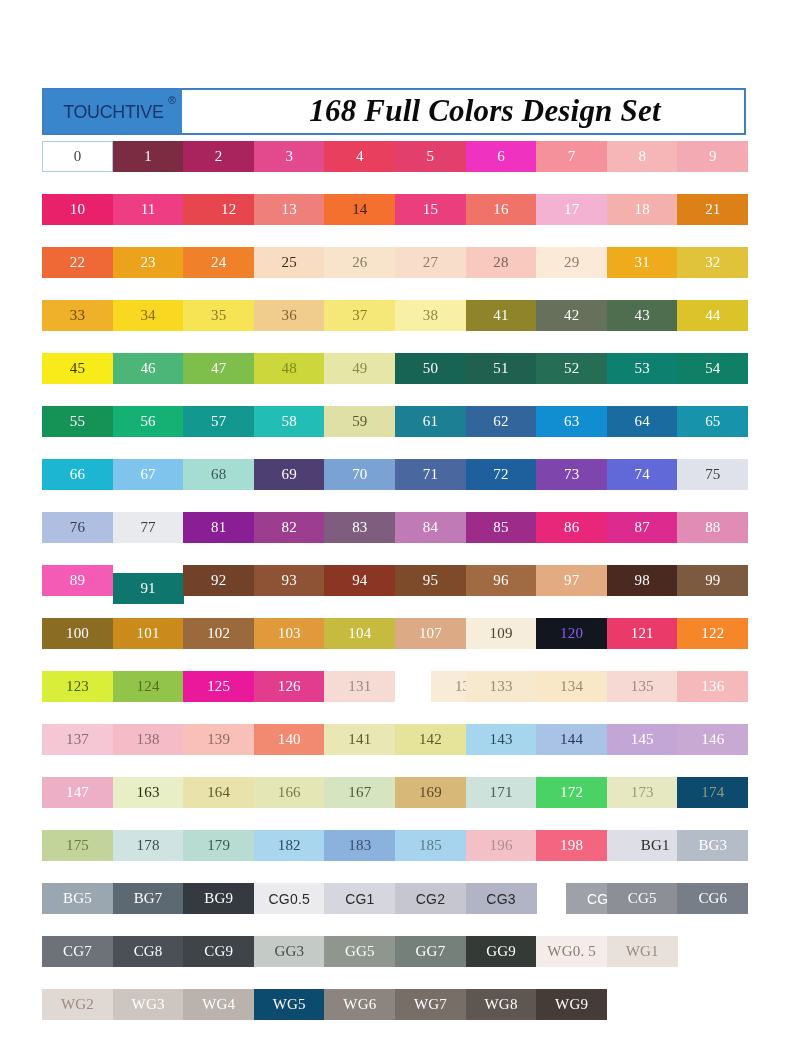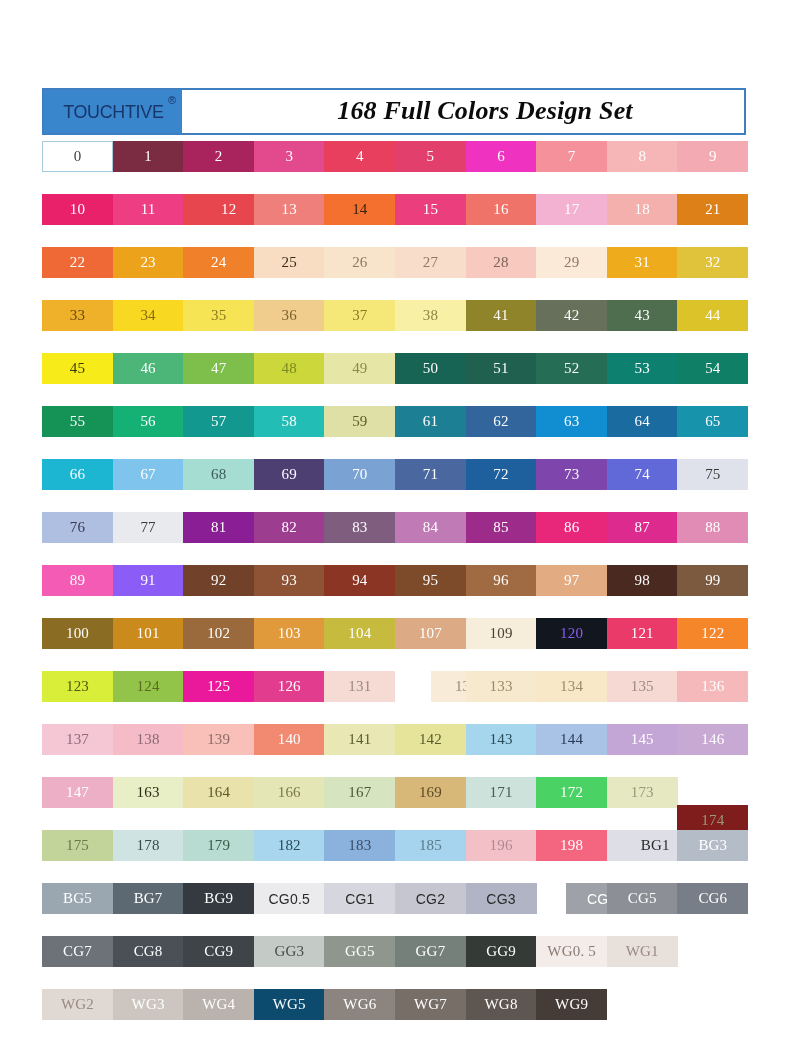--- a/index.html
+++ b/index.html
@@ -64,21 +64,21 @@
   }
   #header-title {
     flex: 1 1 auto;
     display: flex;
     align-items: center;
     justify-content: center;
     color: #0b0b0b;
     font-family: "Liberation Serif", serif;
     font-weight: bold;
     font-style: italic;
-    font-size: 26px;
+    font-size: 31px;
     letter-spacing: 0.2px;
     padding-bottom: 2px;
     white-space: nowrap;
     margin-left: 44px;
   }
 
   
   #grid {
     position: absolute;
     left: 42px;
@@ -387,21 +387,21 @@
         </div>
         <div class="cell">
           <div class="swatch" style="background: rgb(224, 140, 180); color: rgb(255, 255, 255);">88</div>
         </div>
       </div>
       <div class="swatch-row">
         <div class="cell">
           <div class="swatch" style="background: rgb(243, 91, 180); color: rgb(255, 255, 255);">89</div>
         </div>
         <div class="cell">
-          <div class="swatch" style="background: #8b5cf6; color: rgb(255, 255, 255);">91</div>
+          <div class="swatch" style="background: #0f766e; color: rgb(255, 255, 255); margin-top: 8px;">91</div>
         </div>
         <div class="cell">
           <div class="swatch" style="background: rgb(113, 66, 41); color: rgb(255, 255, 255);">92</div>
         </div>
         <div class="cell">
           <div class="swatch" style="background: rgb(142, 83, 52); color: rgb(255, 255, 255);">93</div>
         </div>
         <div class="cell">
           <div class="swatch" style="background: rgb(139, 53, 37); color: rgb(255, 255, 255);">94</div>
         </div>
@@ -539,21 +539,21 @@
         <div class="cell">
           <div class="swatch" style="background: rgb(204, 226, 218); color: rgb(74, 90, 90);">171</div>
         </div>
         <div class="cell">
           <div class="swatch" style="background: rgb(74, 210, 100); color: rgb(255, 255, 255);">172</div>
         </div>
         <div class="cell">
           <div class="swatch" style="background: rgb(230, 232, 194); color: rgb(154, 154, 122);">173</div>
         </div>
         <div class="cell">
-          <div class="swatch" style="background: #7f1d1d; color: rgb(154, 154, 122); margin-top: 28px;">174</div>
+          <div class="swatch" style="background: #0c4a6e; color: rgb(154, 154, 122);">174</div>
         </div>
       </div>
       <div class="swatch-row">
         <div class="cell">
           <div class="swatch" style="background: rgb(194, 212, 154); color: rgb(106, 122, 74);">175</div>
         </div>
         <div class="cell">
           <div class="swatch" style="background: rgb(207, 228, 226); color: rgb(58, 74, 74);">178</div>
         </div>
         <div class="cell">

